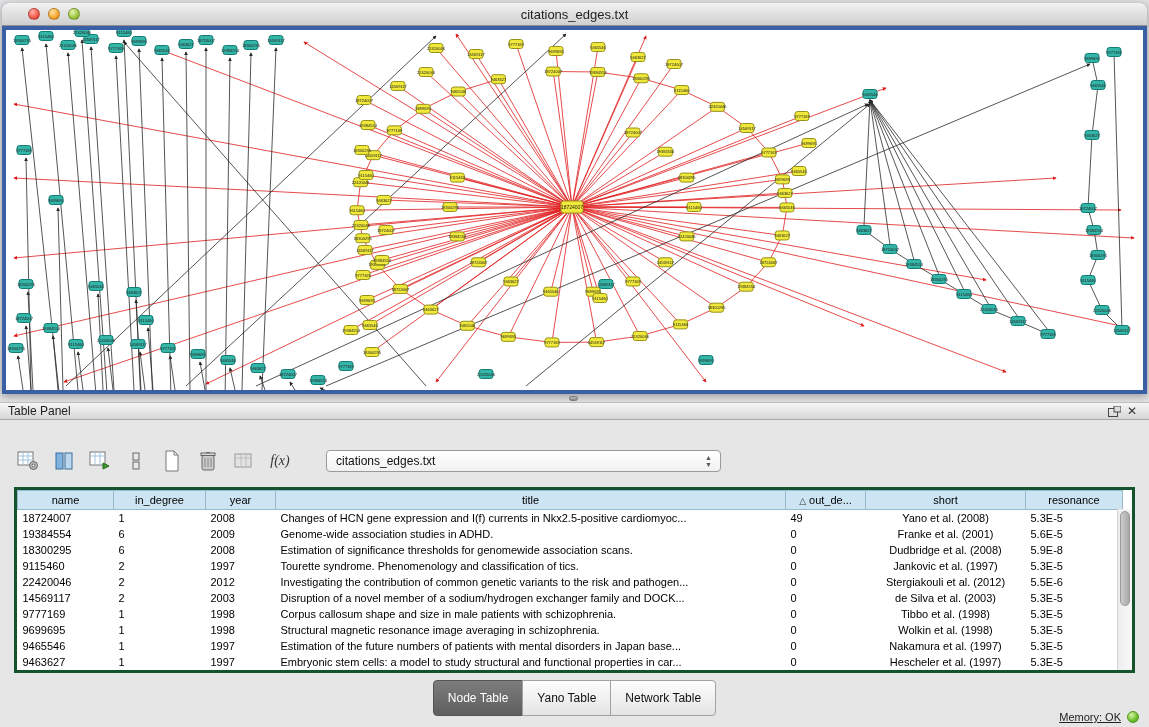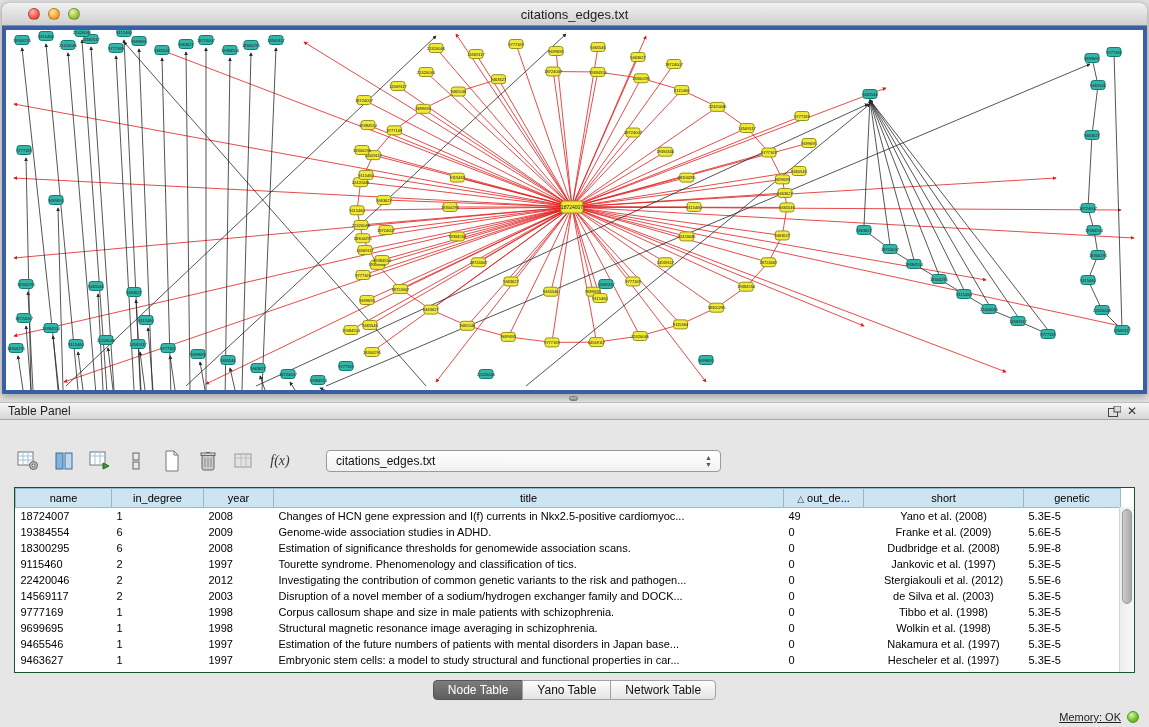--- a/index.html
+++ b/index.html
@@ -44,38 +44,38 @@
   .tbtn svg { display:block; }
   .fx-btn { font-size:14px; font-style:italic; font-family:"Liberation Serif","DejaVu Serif",serif; color:#333; }
   .combo { position:relative; margin-left:24px; width:395px; height:22px; border:1px solid #9a9a9a; border-radius:4px;
     background:linear-gradient(#ffffff,#f1f1f1); display:flex; align-items:center; padding:0 22px 0 9px;
     font-size:12px; color:#111; box-shadow:inset 0 1px 1px rgba(255,255,255,.7); }
   .combo-arrows { position:absolute; right:8px; top:3px; display:flex; flex-direction:column; line-height:7px;
     font-size:7px; color:#555; }
 
   
   .table-wrap { position:absolute; top:63px; left:14px; width:1121px; height:186px; background:#fff;
-    border:1px solid #14532d; }
+    border:3px solid #14532d; }
   table.grid { border-collapse:collapse; table-layout:fixed; width:1105px; font-size:11px; color:#000; }
   table.grid th { height:19px; background:#cde4f2; border:1px solid #96b9ce; font-weight:normal;
     font-size:11px; text-align:center; overflow:hidden; white-space:nowrap; }
   table.grid td { height:16px; padding:0 5px; overflow:hidden; white-space:nowrap; text-overflow:ellipsis;
     border:none; }
   table.grid td:nth-child(6) { text-align:center; }
   .sort-glyph { font-size:9px; margin-right:3px; color:#333; }
   col.c1{width:96px} col.c2{width:92px} col.c3{width:70px} col.c4{width:510px}
   col.c5{width:80px} col.c6{width:160px} col.c7{width:97px}
   .vscroll { position:absolute; top:19px; right:0; width:15px; bottom:0;
     background:linear-gradient(to right,#ededed,#f8f8f8); border-left:1px solid #d4d4d4; }
   .vthumb { position:absolute; top:2px; left:2px; width:10px; height:95px; border-radius:6px;
     background:linear-gradient(to right,#cdcdcd,#a9a9a9); border:1px solid #9a9a9a; }
 
   
   .tabs-row { position:absolute; top:256px; left:0; right:0; display:flex; justify-content:center; }
-  .tab-btn { height:20px; padding:0 14px; font-size:12px; display:flex; align-items:center;
+  .tab-btn { height:36px; padding:0 14px; font-size:12px; display:flex; align-items:center;
     background:linear-gradient(#fdfdfd,#e4e4e4); border:1px solid #a2a2a2; color:#111; margin-left:-1px; }
   .tab-btn:first-child { border-radius:4px 0 0 4px; margin-left:0; }
   .tab-btn:last-child { border-radius:0 4px 4px 0; }
   .tab-btn.active { background:linear-gradient(#7d7d7d,#5e5e5e); color:#fff; border-color:#555; }
 
   
   .status-row { position:absolute; bottom:4px; right:10px; display:flex; align-items:center; gap:6px; }
   .status-text { font-size:11px; color:#222;text-decoration:underline; }
   .mem-dot { width:12px; height:12px; border-radius:50%; border:1px solid #59951d;
     background:radial-gradient(circle at 35% 30%, #d7f6a5, #6abf2e 60%, #48991c); }
@@ -897,40 +897,40 @@
             <col class="c7">
         </colgroup>
         <thead>
             <tr>
               <th>name</th>
               <th>in_degree</th>
               <th>year</th>
               <th>title</th>
               <th><span class="sort-glyph">△</span>out_de...</th>
               <th>short</th>
-              <th>genetic</th>
+              <th>resonance</th>
             </tr>
           </thead>
         <tbody>
             <tr>
               <td>18724007</td>
               <td>1</td>
               <td>2008</td>
               <td>Changes of HCN gene expression and I(f) currents in Nkx2.5-positive cardiomyoc...</td>
               <td>49</td>
               <td>Yano et al. (2008)</td>
               <td>5.3E-5</td>
             </tr>
             <tr>
               <td>19384554</td>
               <td>6</td>
               <td>2009</td>
               <td>Genome-wide association studies in ADHD.</td>
               <td>0</td>
-              <td>Franke et al. (2009)</td>
+              <td>Franke et al. (2001)</td>
               <td>5.6E-5</td>
             </tr>
             <tr>
               <td>18300295</td>
               <td>6</td>
               <td>2008</td>
               <td>Estimation of significance thresholds for genomewide association scans.</td>
               <td>0</td>
               <td>Dudbridge et al. (2008)</td>
               <td>5.9E-8</td>

